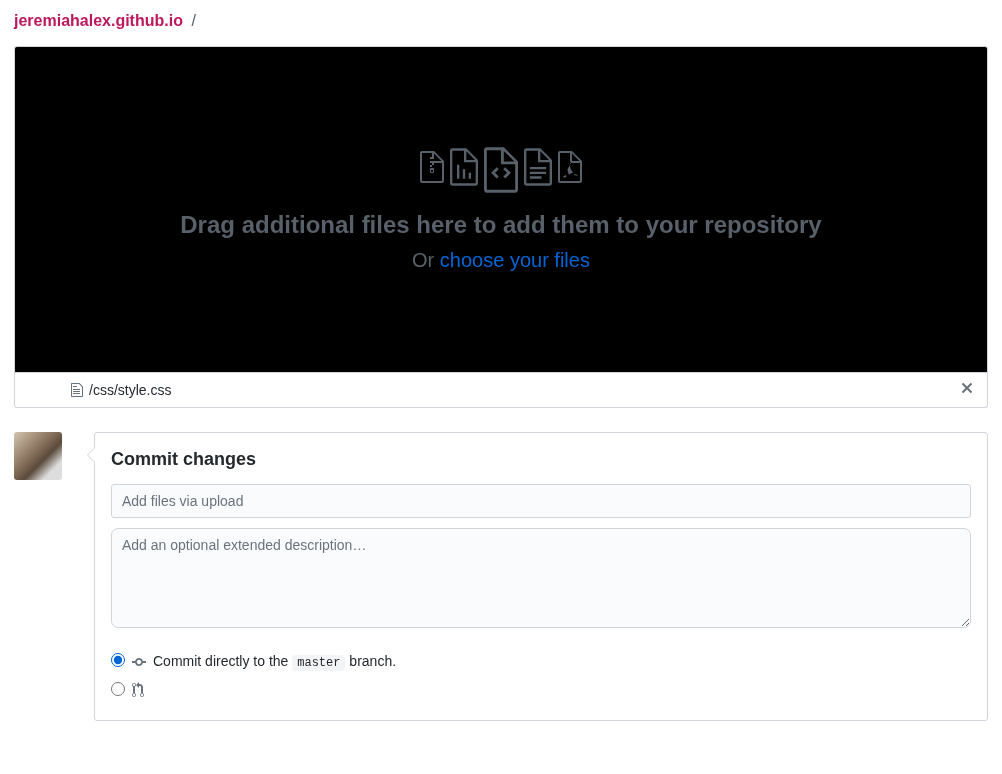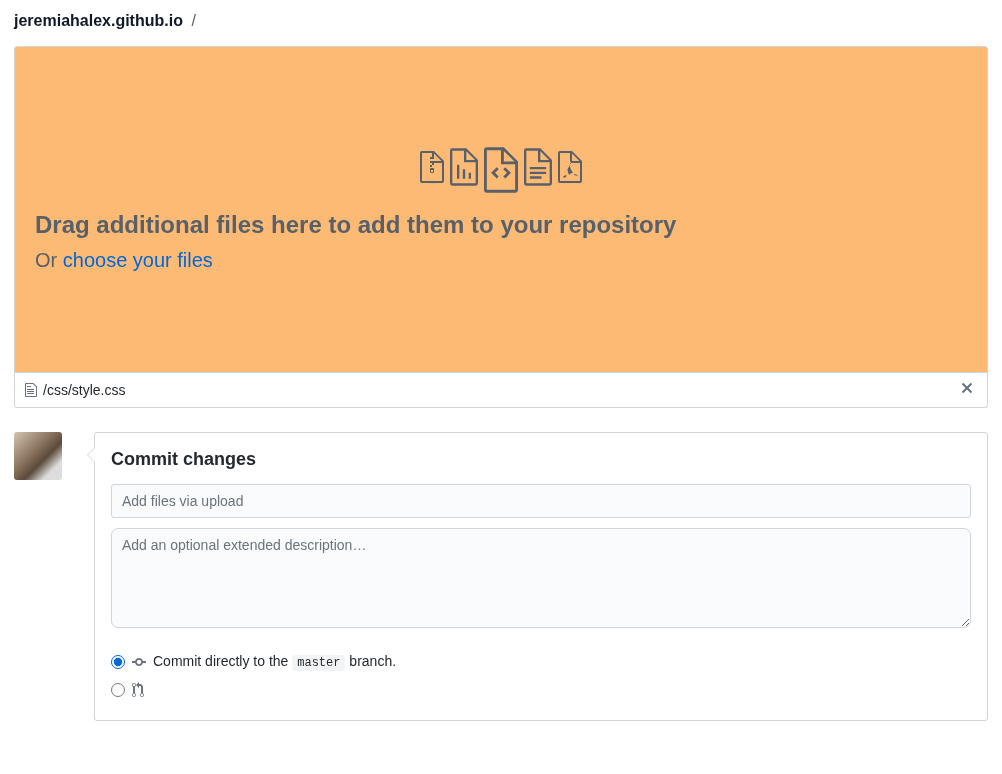--- a/index.html
+++ b/index.html
@@ -13,34 +13,34 @@
       color: #24292e;
       background: #fff;
       padding: 12px 14px;
     }
     .breadcrumb {
       margin-bottom: 16px;
       font-size: 16px;
       font-weight: 600;
     }
     .breadcrumb a {
-      color: #0f172a;
+      color: #be185d;
       text-decoration: none;
     }
     .breadcrumb .sep {
       color: #586069;
       margin: 0 4px;
       font-weight: 400;
     }
     .dropzone {
       border: 1px solid #d1d5da;
       border-radius: 3px 3px 0 0;
-      background: #fdba74;
+      background: #000000;
       padding: 100px 20px;
-      text-align: left;
+      text-align: center;
     }
     .dropzone-icons {
       display: flex;
       justify-content: center;
       gap: 6px;
       margin-bottom: 18px;
     }
     .dropzone-icons svg {
       fill: #586069;
     }
@@ -56,20 +56,21 @@
     }
     .dropzone-sub a {
       color: #0366d6;
       text-decoration: none;
       cursor: pointer;
     }
     .file-list {
       border: 1px solid #d1d5da;
       border-top: none;
       border-radius: 0 0 3px 3px;
+      padding-left: 46px;
     }
     .file-row {
       display: flex;
       align-items: center;
       padding: 7px 10px;
       border-bottom: 1px solid #eaecef;
       font-size: 14px;
       color: #24292e;
     }
     .file-row:last-child {
@@ -169,21 +170,20 @@
       font-family: inherit;
     }
     .commit-textarea::placeholder {
       color: #6a737d;
     }
     .radio-group {
       margin-top: 16px;
     }
     .radio-row {
       display: flex;
-      align-items: center;
       gap: 6px;
       padding: 6px 0;
       font-size: 14px;
       color: #24292e;
     }
     .radio-row input[type="radio"] {
       width: 14px;
       height: 14px;
       accent-color: #0366d6;
     }

